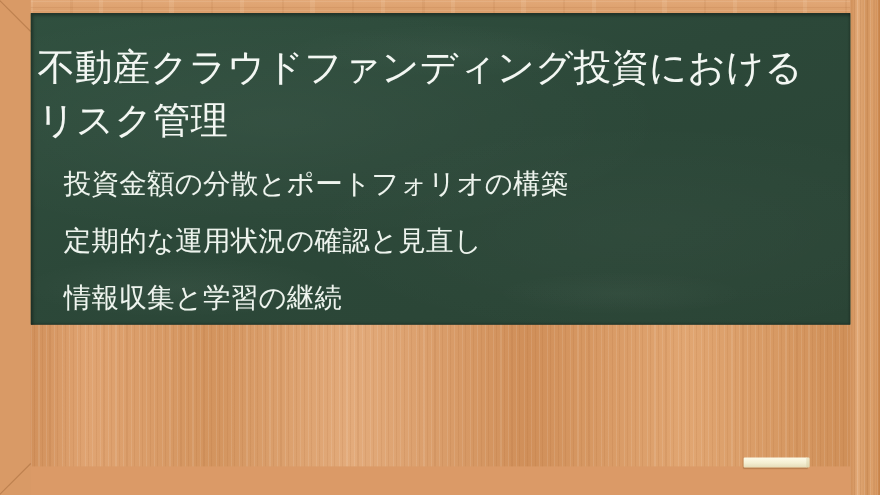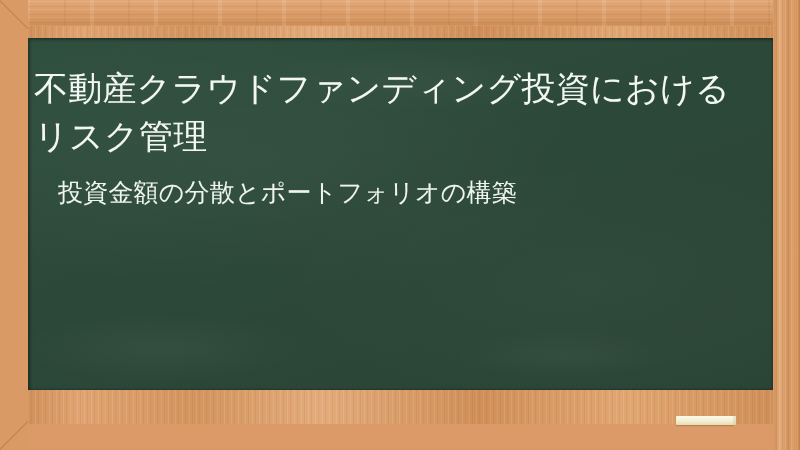--- a/index.html
+++ b/index.html
@@ -150,23 +150,23 @@
     background: rgba(120,64,22,0.28);
     transform-origin: 0 0;
   }
   .mitre-tl { left: 0;   top: 0;    width: 40px; height: 1px; transform: rotate(45deg); }
   .mitre-bl { left: 0;   bottom: 0; width: 40px; height: 1px; transform: rotate(-45deg); transform-origin: 0 100%; }
 
   
   .board {
     position: absolute;
     left: 28px;
-    top: 38px;
+    top: 12px;
     width: 745px;
-    height: 352px;
+    height: 283px;
     background-color: #2d4a3b;
     background-image:
       radial-gradient(ellipse 70% 55% at 30% 35%, rgba(255,255,255,0.035) 0%, rgba(255,255,255,0) 70%),
       radial-gradient(ellipse 60% 50% at 75% 70%, rgba(255,255,255,0.025) 0%, rgba(255,255,255,0) 72%),
       linear-gradient(160deg, #30503f 0%, #2c4839 45%, #2a4435 100%);
     box-shadow:
       inset 2px 2px 3px rgba(0,0,0,0.35),
       inset -1px -1px 2px rgba(0,0,0,0.22);
     overflow: hidden;
   }
@@ -264,20 +264,26 @@
 
   <div class="board">
     <div class="board-content">
 
       <h1 class="title">不動産クラウドファンディング投資におけるリスク管理</h1>
 
       <ul class="bullets">
         <li class="bullet-item">
           <span>投資金額の分散とポートフォリオの構築</span>
         </li>
+        <li class="bullet-item">
+          <span>定期的な運用状況の確認と見直し</span>
+        </li>
+        <li class="bullet-item">
+          <span>情報収集と学習の継続</span>
+        </li>
       </ul>
 
     </div>
   </div>
 
   <div class="chalk">
     <div class="chalk-tip"></div>
   </div>
 
 </div>

